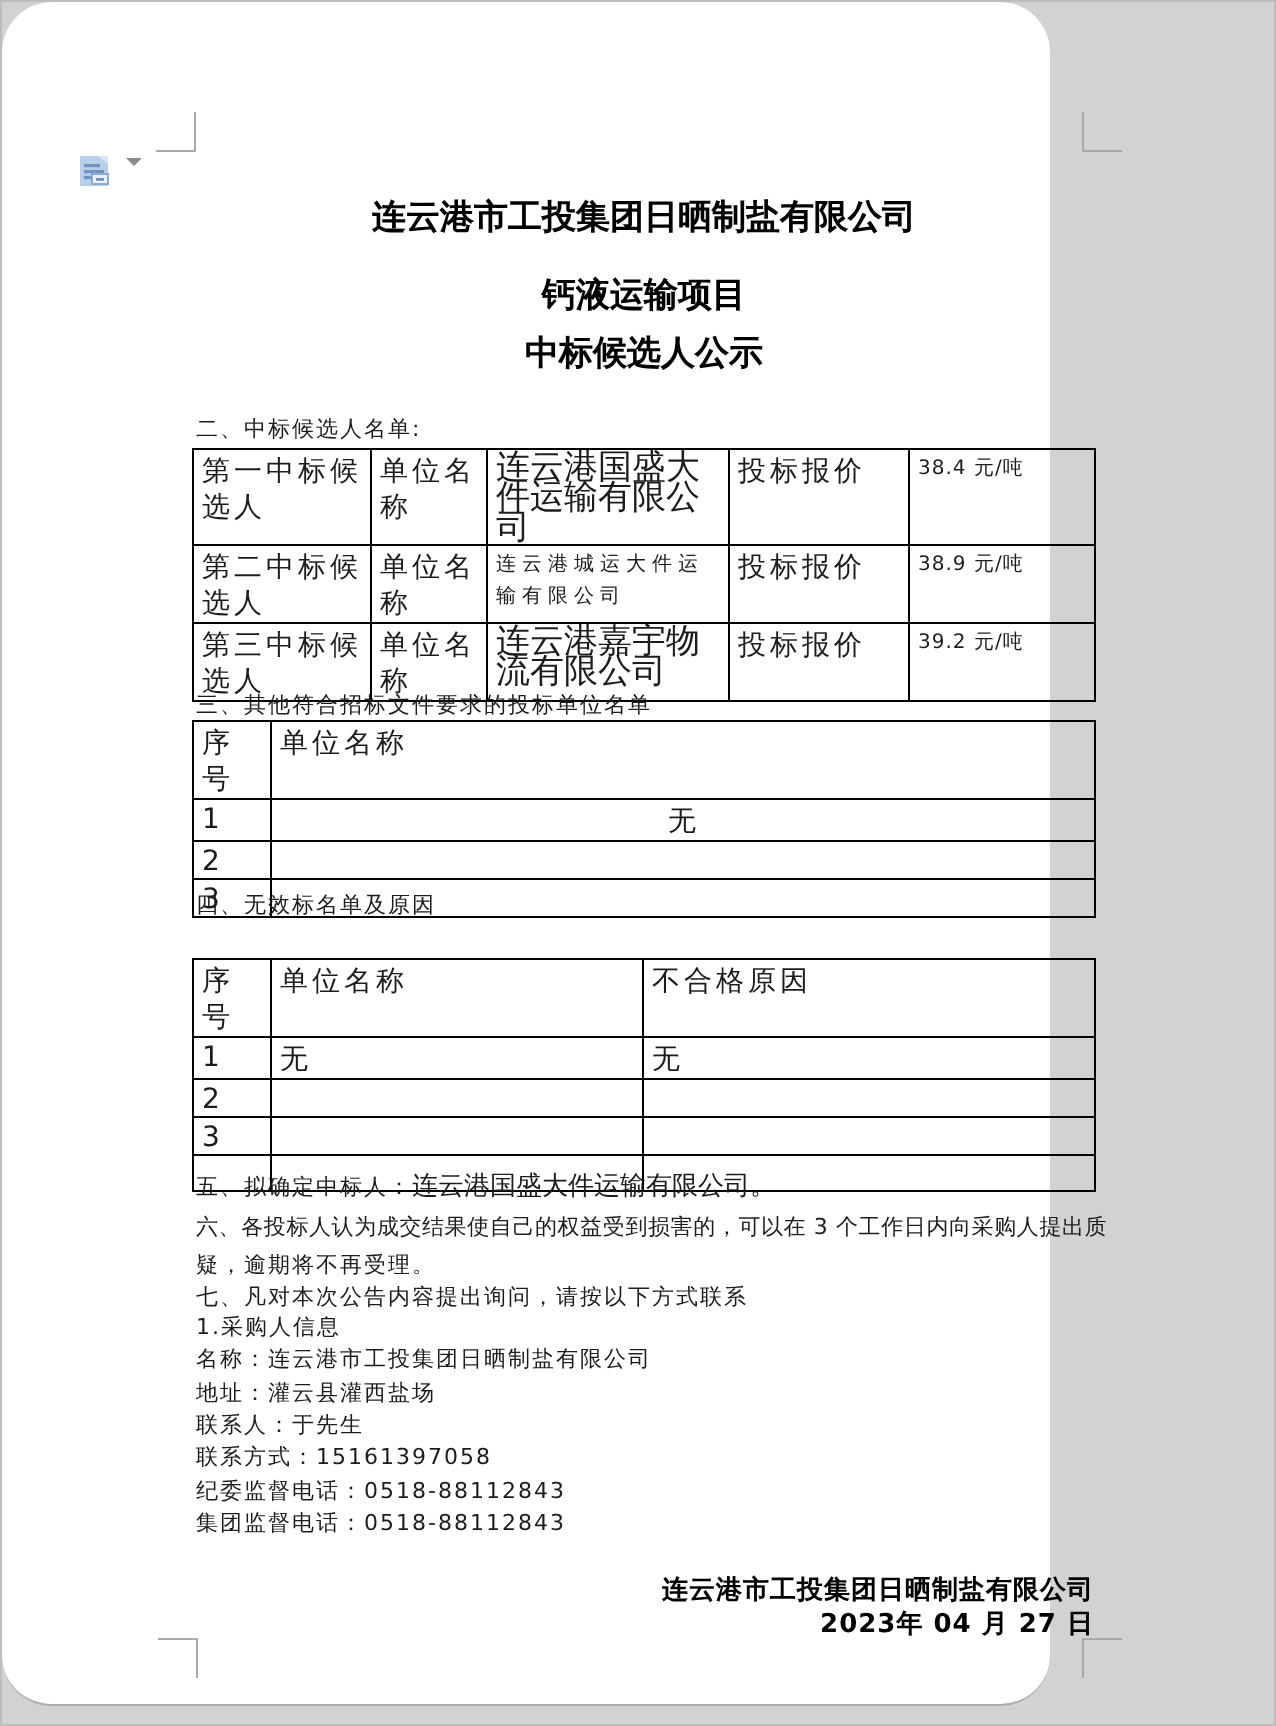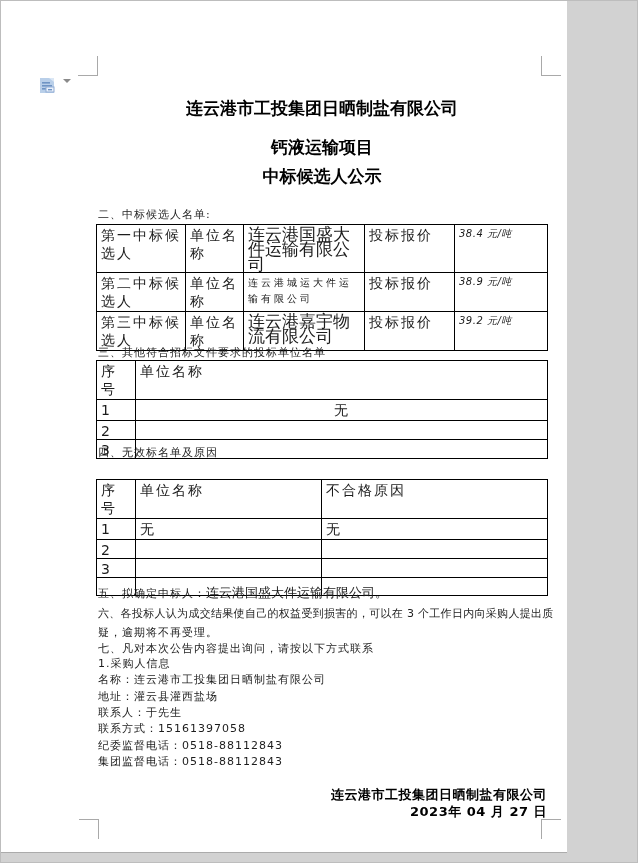--- a/index.html
+++ b/index.html
@@ -7,23 +7,24 @@
   body {
     position:relative;
     font-family:"DejaVu Sans", sans-serif;
     background:#d2d2d2;
     color:#1c1c1c;
     overflow:hidden;
   }
   .screen-frame { position:absolute; inset:0; border:1px solid #bdbdbd; pointer-events:none; z-index:50; }
   .page {
     position:absolute; left:1px; top:1px;
-    width:566px; height:852px;
+    width:524px; height:852px;
     background:#ffffff;
     border-bottom:1px solid #ababab;
+    border-radius:25px;
   }
   
   .crop { position:absolute; width:20px; height:20px; }
   .crop.tl { left:77px;  top:55px;  border-right:1px solid #a9a9a9; border-bottom:1px solid #a9a9a9; }
   .crop.tr { left:540px; top:55px;  border-left:1px solid #a9a9a9;  border-bottom:1px solid #a9a9a9; }
   .crop.bl { left:78px;  top:818px; border-right:1px solid #a9a9a9; border-top:1px solid #a9a9a9; }
   .crop.br { left:540px; top:818px; border-left:1px solid #a9a9a9;  border-top:1px solid #a9a9a9; }
   
   .paste-btn { position:absolute; left:38px; top:75px; width:34px; height:20px; cursor:pointer; }
   .paste-btn svg { position:absolute; left:0; top:0; }
@@ -42,21 +43,21 @@
     font-size:14px; letter-spacing:2px;
     padding:2px 3px 0 4px;
     vertical-align:top;
     overflow:hidden;
     color:#1c1c1c;
   }
   .t-candidates { left:95px; top:223px; width:451px; }
   .t-candidates td { height:33px; }
   .company-big { font-size:17px; letter-spacing:0; line-height:15px; }
   .company-spaced { font-size:10px; letter-spacing:3px; line-height:16px; }
-  .price-cell { font-size:10px; letter-spacing:0.5px;font-style:italic; }
+  .price-cell { font-size:10px; letter-spacing:0.5px; }
   .t-others { left:95px; top:359px; width:451px; }
   .t-others td { height:19px; }
   .t-invalid { left:95px; top:478px; width:451px; }
   .t-invalid td { height:18px; }
   .center { text-align:center; }
   
   .s5-company { font-size:13px; letter-spacing:0; }
   
   .footerline { position:absolute; left:97px; width:449px; text-align:right; font-weight:bold; font-size:13px; letter-spacing:0.5px; color:#000; white-space:nowrap; }
 </style>

